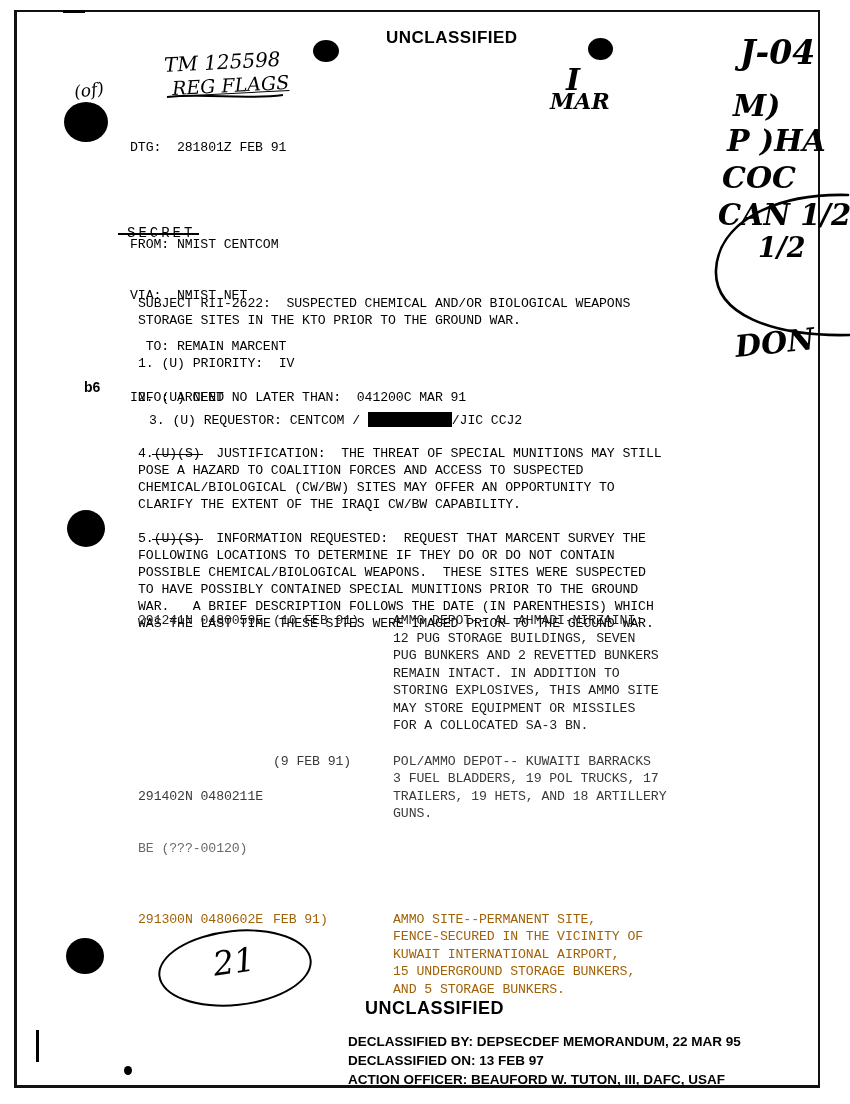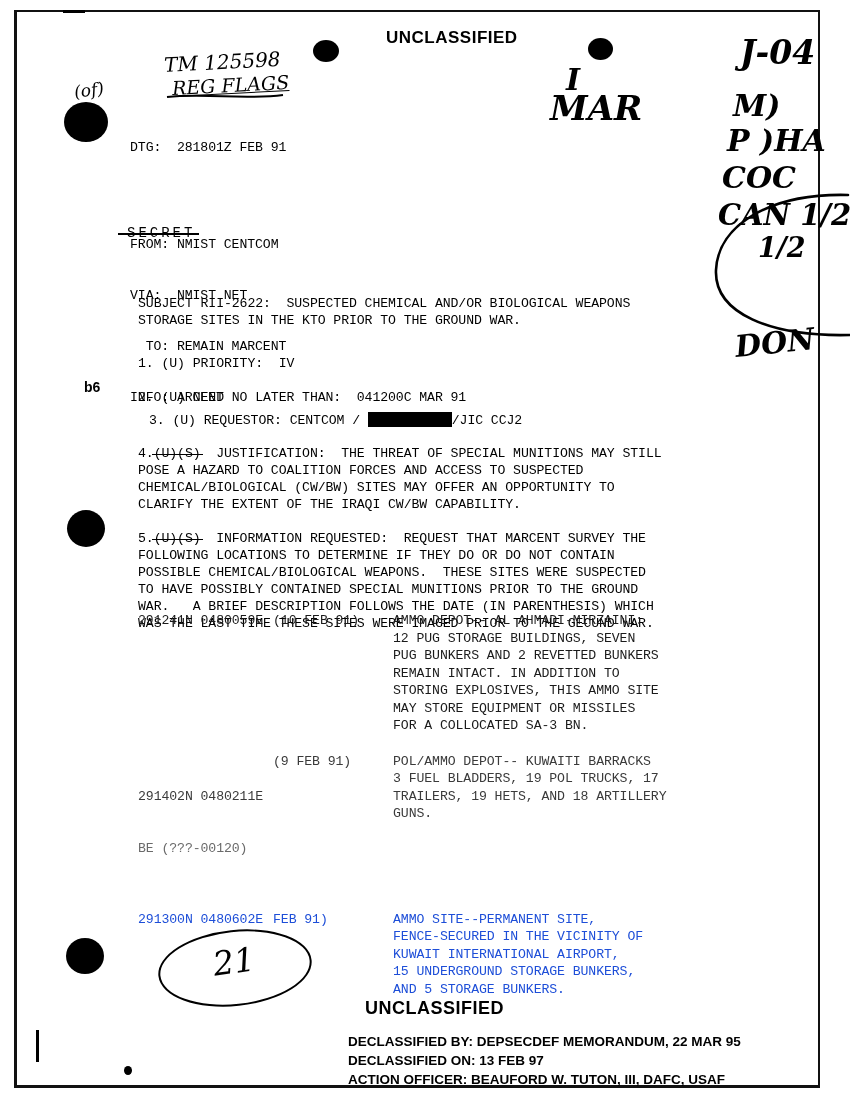--- a/index.html
+++ b/index.html
@@ -106,21 +106,21 @@
   .loc-date {
     width: 120px;
     flex: none;
   }
   .loc-desc {
     flex: 1;
   }
   .loc-row .mono { line-height: 17.5px; }
   .fade1 { color: #1a1a1a; }
   .fade2 { color: #3a3a3a; }
-  .fade3 { color: #1d4ed8; }
+  .fade3 { color: #a16207; }
 
   
   .redaction {
     display: inline-block;
     background: #000;
     height: 13px;
     vertical-align: middle;
     position: relative;
     top: -1px;
   }
@@ -328,21 +328,21 @@
     <div>DECLASSIFIED BY: DEPSECDEF MEMORANDUM, 22 MAR 95</div>
     <div>DECLASSIFIED ON: 13 FEB 97</div>
     <div>ACTION OFFICER: BEAUFORD W. TUTON, III, DAFC, USAF</div>
   </div>
 
   <div class="hand" style="left:164px; top:50px; font-size:20px; transform:rotate(-3deg);">TM 125598</div>
   <div class="hand" style="left:172px; top:74px; font-size:19px; transform:rotate(-3deg); text-decoration: underline;">REG FLAGS</div>
   <div class="hand" style="left:74px; top:80px; font-size:17px; transform:rotate(-8deg);">(of)</div>
 
   <div class="hand hand-b" style="left:566px; top:62px; font-size:30px;">I</div>
-  <div class="hand hand-b" style="left:550px; top:88px; font-size:34px;">MAR</div>
+  <div class="hand hand-b" style="left:550px; top:88px; font-size:22px;">MAR</div>
 
   <div class="hand hand-b" style="left:740px; top:33px; font-size:33px;">J-04</div>
   <div class="hand hand-b" style="left:733px; top:88px; font-size:30px;">M)</div>
   <div class="hand hand-b" style="left:727px; top:123px; font-size:30px;">P )HA</div>
   <div class="hand hand-b" style="left:722px; top:160px; font-size:30px;">COC</div>
   <div class="hand hand-b" style="left:718px; top:198px; font-size:29px;">CAN 1/2</div>
   <div class="hand hand-b" style="left:758px; top:232px; font-size:27px;">1/2</div>
   <div class="hand hand-b" style="left:735px; top:325px; font-size:30px; transform:rotate(-6deg);">DON</div>
 
   <svg style="position:absolute; left:700px; top:185px; width:150px; height:170px;" viewBox="0 0 150 170">

